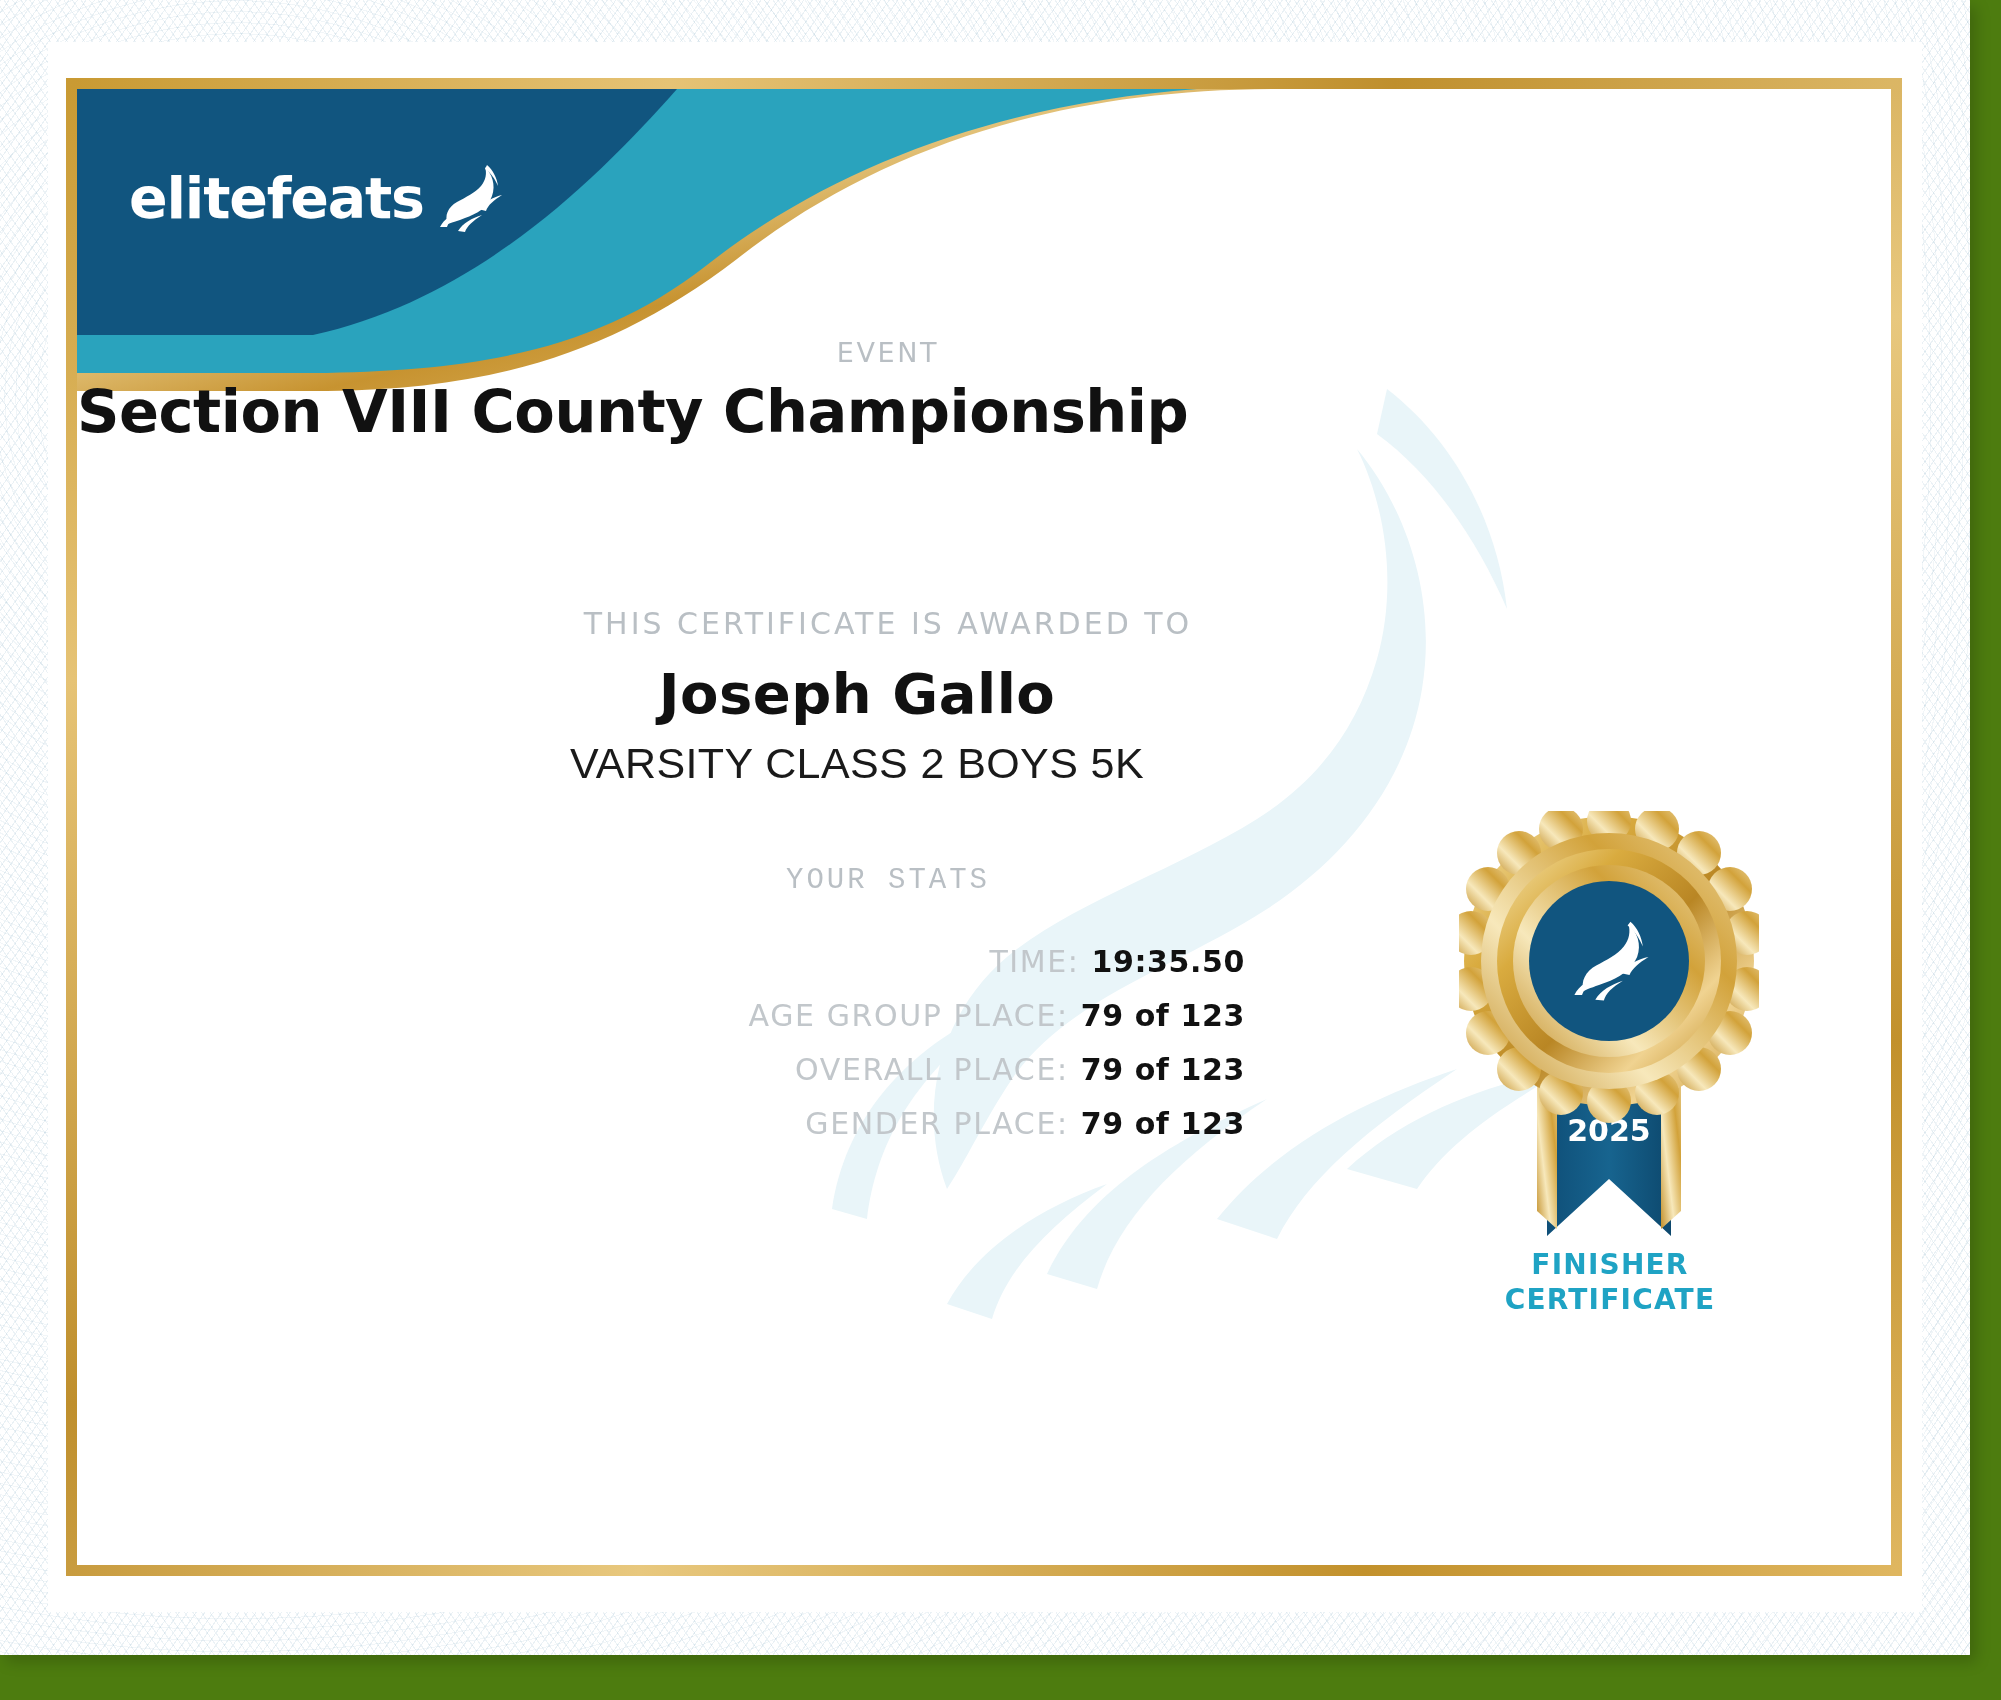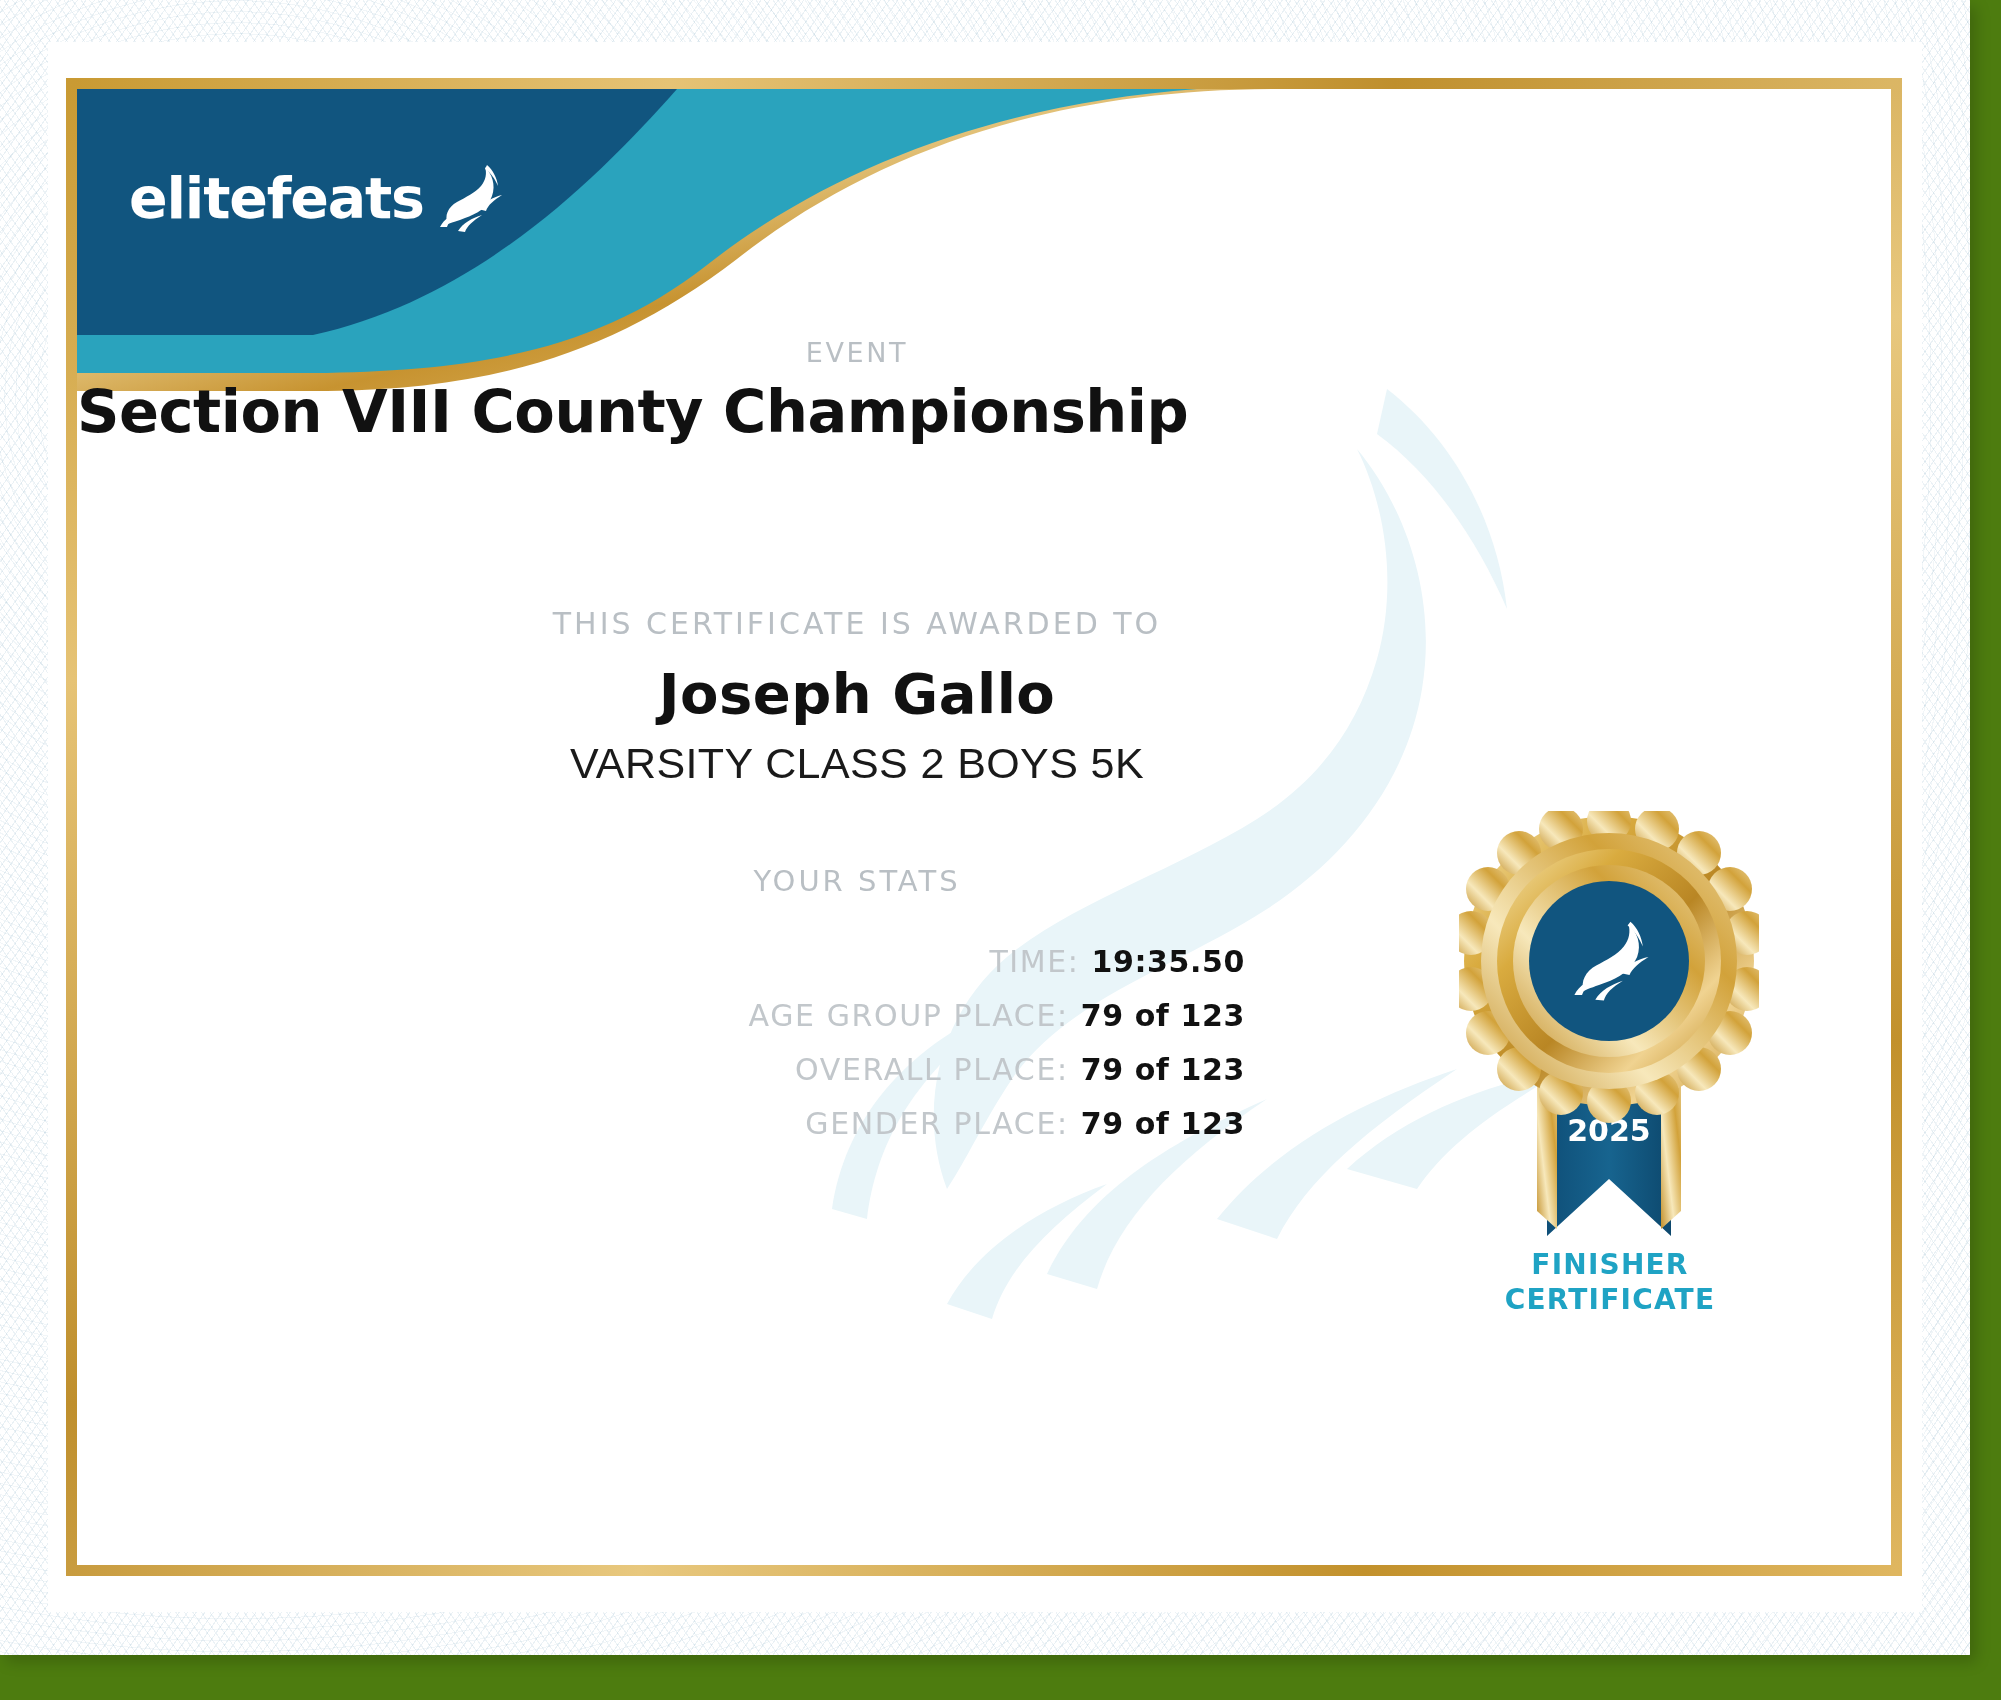--- a/index.html
+++ b/index.html
@@ -116,20 +116,21 @@
     height: 1476px;
   }
 
   .label {
     color: #b9bfc4;
     font-family: "DejaVu Sans", sans-serif;
     font-size: 27px;
     letter-spacing: 2.6px;
     text-align: center;
     font-weight: normal;
+    padding-left: 31px;
   }
 
   .event-label { position: absolute; left: 0; top: 248px; width: 1560px; }
   .event-name {
     position: absolute; left: 0; top: 288px; width: 1560px;
     text-align: left;
     color: #111111;
     font-family: "DejaVu Sans", sans-serif;
     font-size: 59px;
     font-weight: bold;
@@ -149,21 +150,21 @@
   }
   .division {
     position: absolute; left: 0; top: 650px; width: 1560px;
     text-align: center;
     color: #1a1a1a;
     font-family: "Liberation Sans", sans-serif;
     font-size: 43px;
     letter-spacing: 0.4px;
   }
 
-  .stats-label { position: absolute; left: 0; top: 775px; width: 1560px; font-size: 29px; letter-spacing: 3px; }
+  .stats-label { position: absolute; left: 0; top: 775px; width: 1560px; font-size: 29px; letter-spacing: 3px; font-family: Liberation Mono, monospace; }
 
   .stats {
     position: absolute;
     left: 0px;
     top: 855px;
     width: 1560px;
   }
   .stat-row {
     display: flex;
     justify-content: flex-end;

